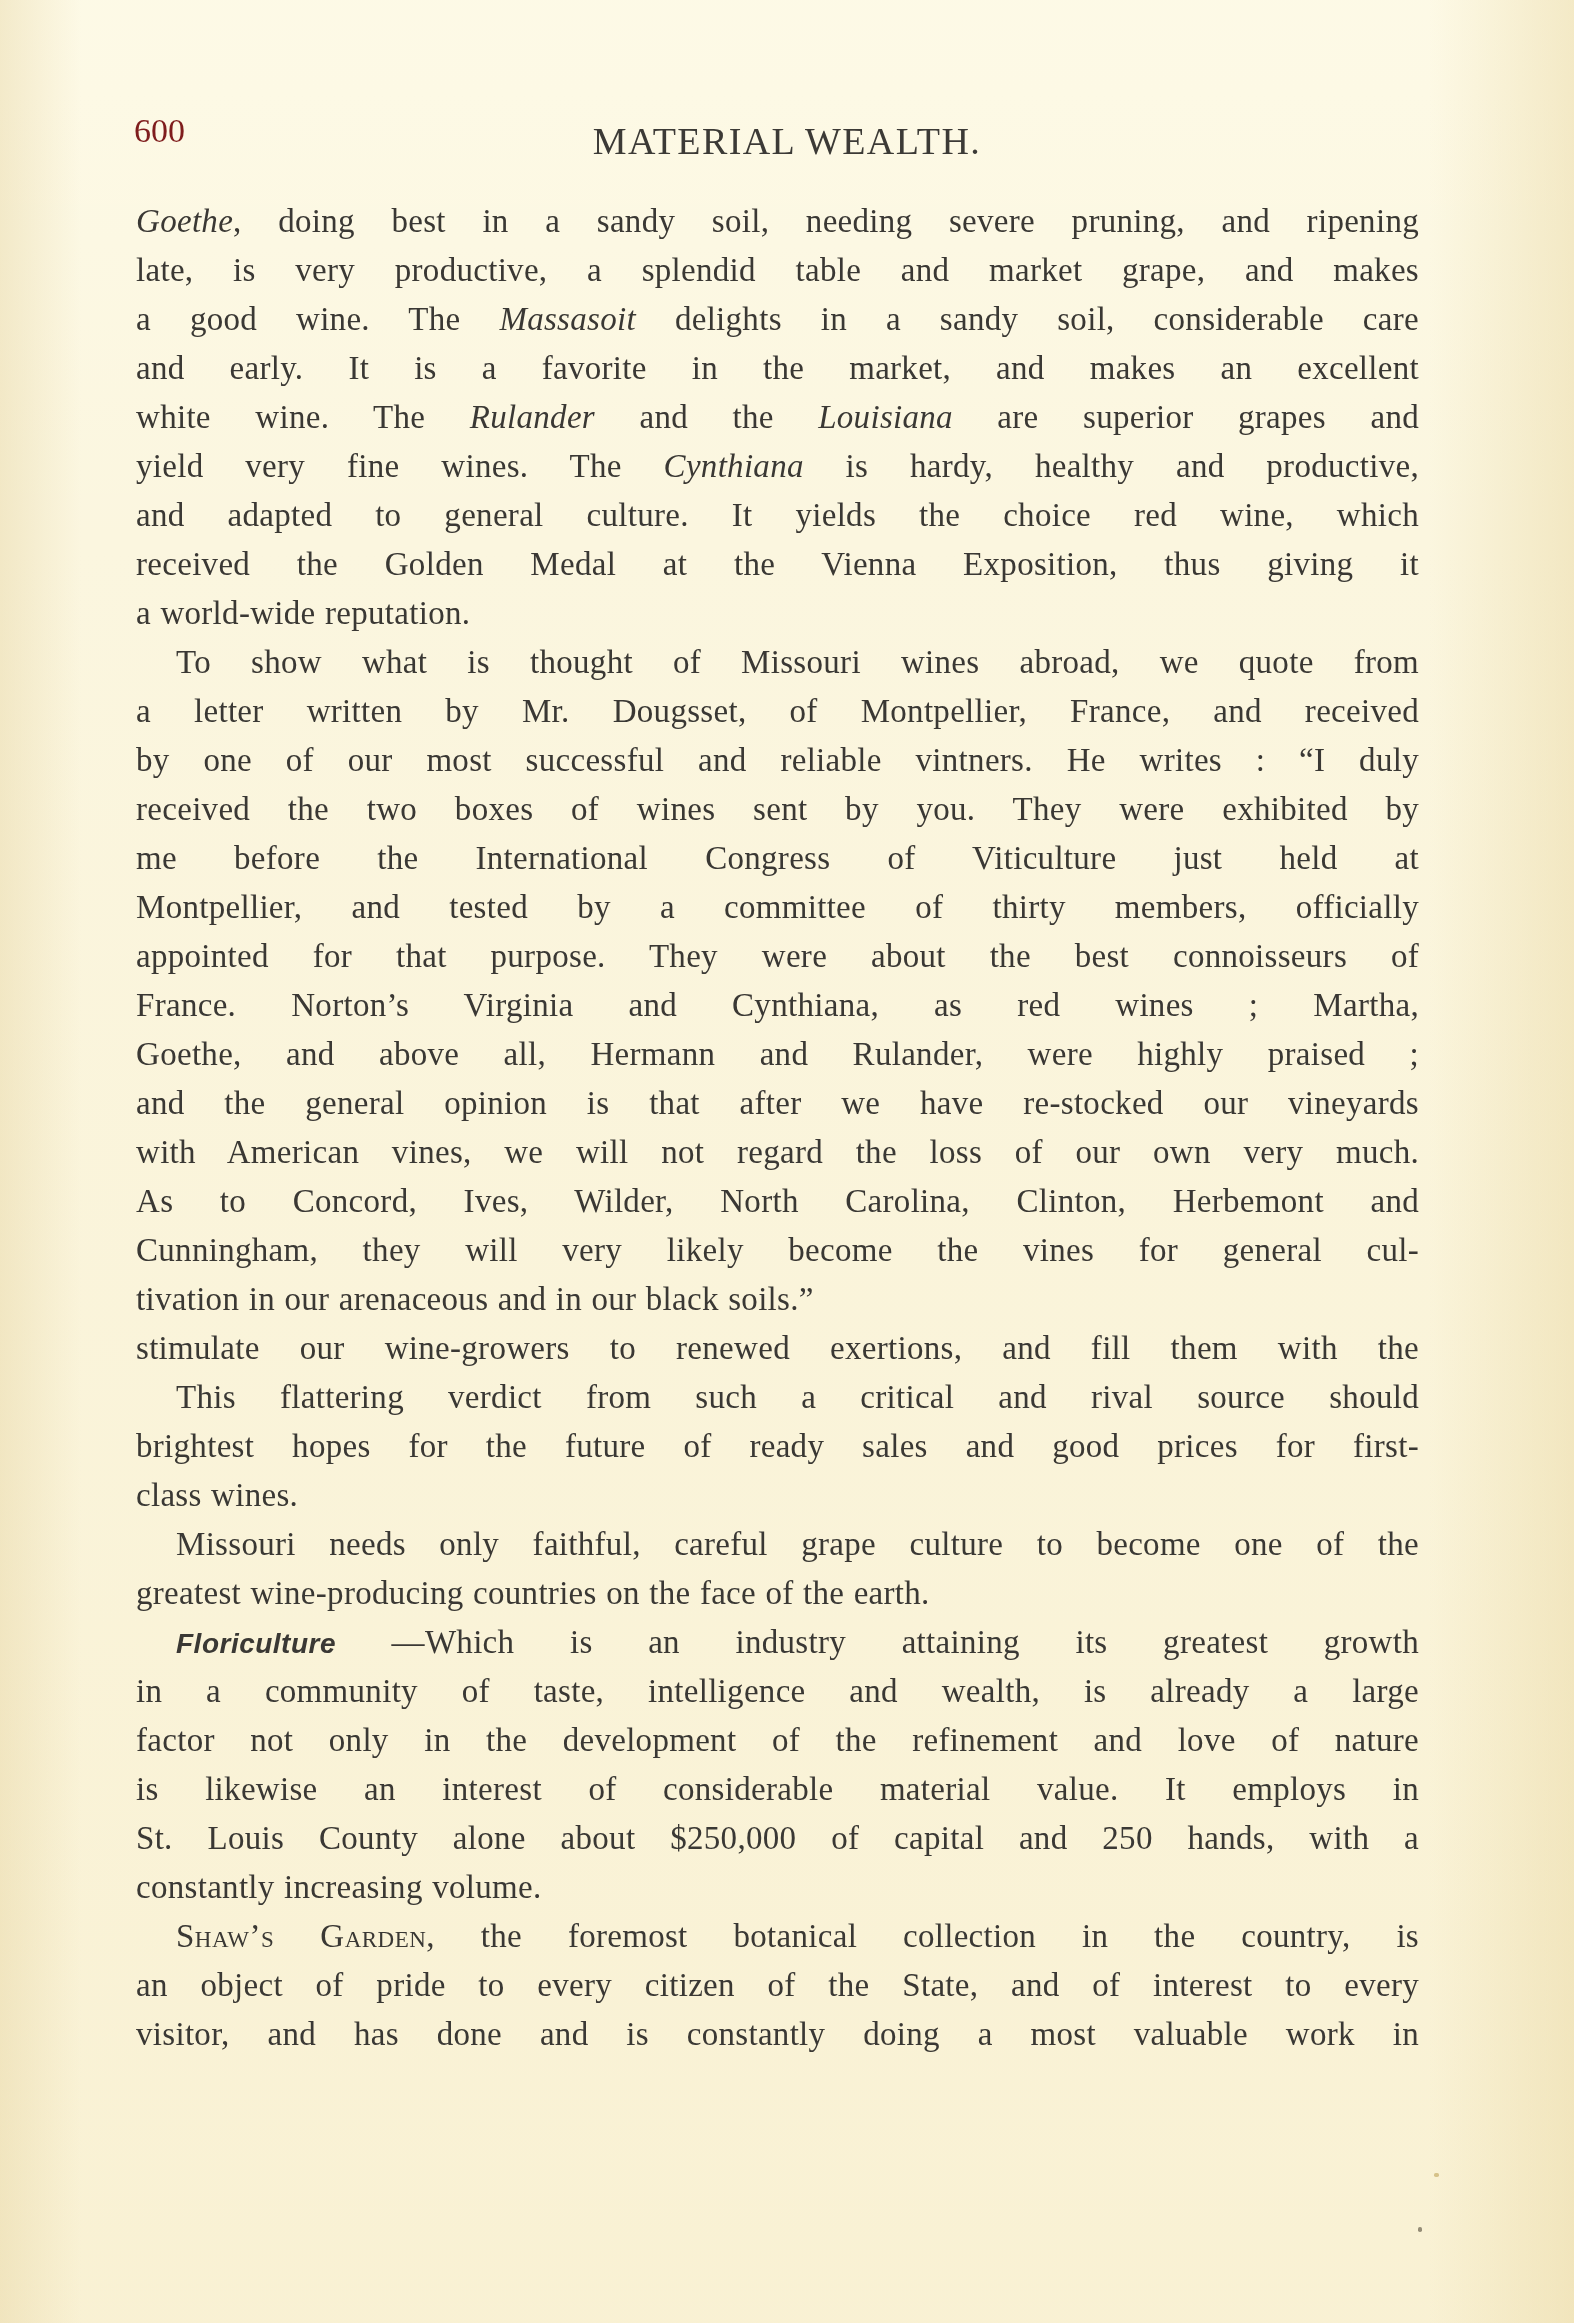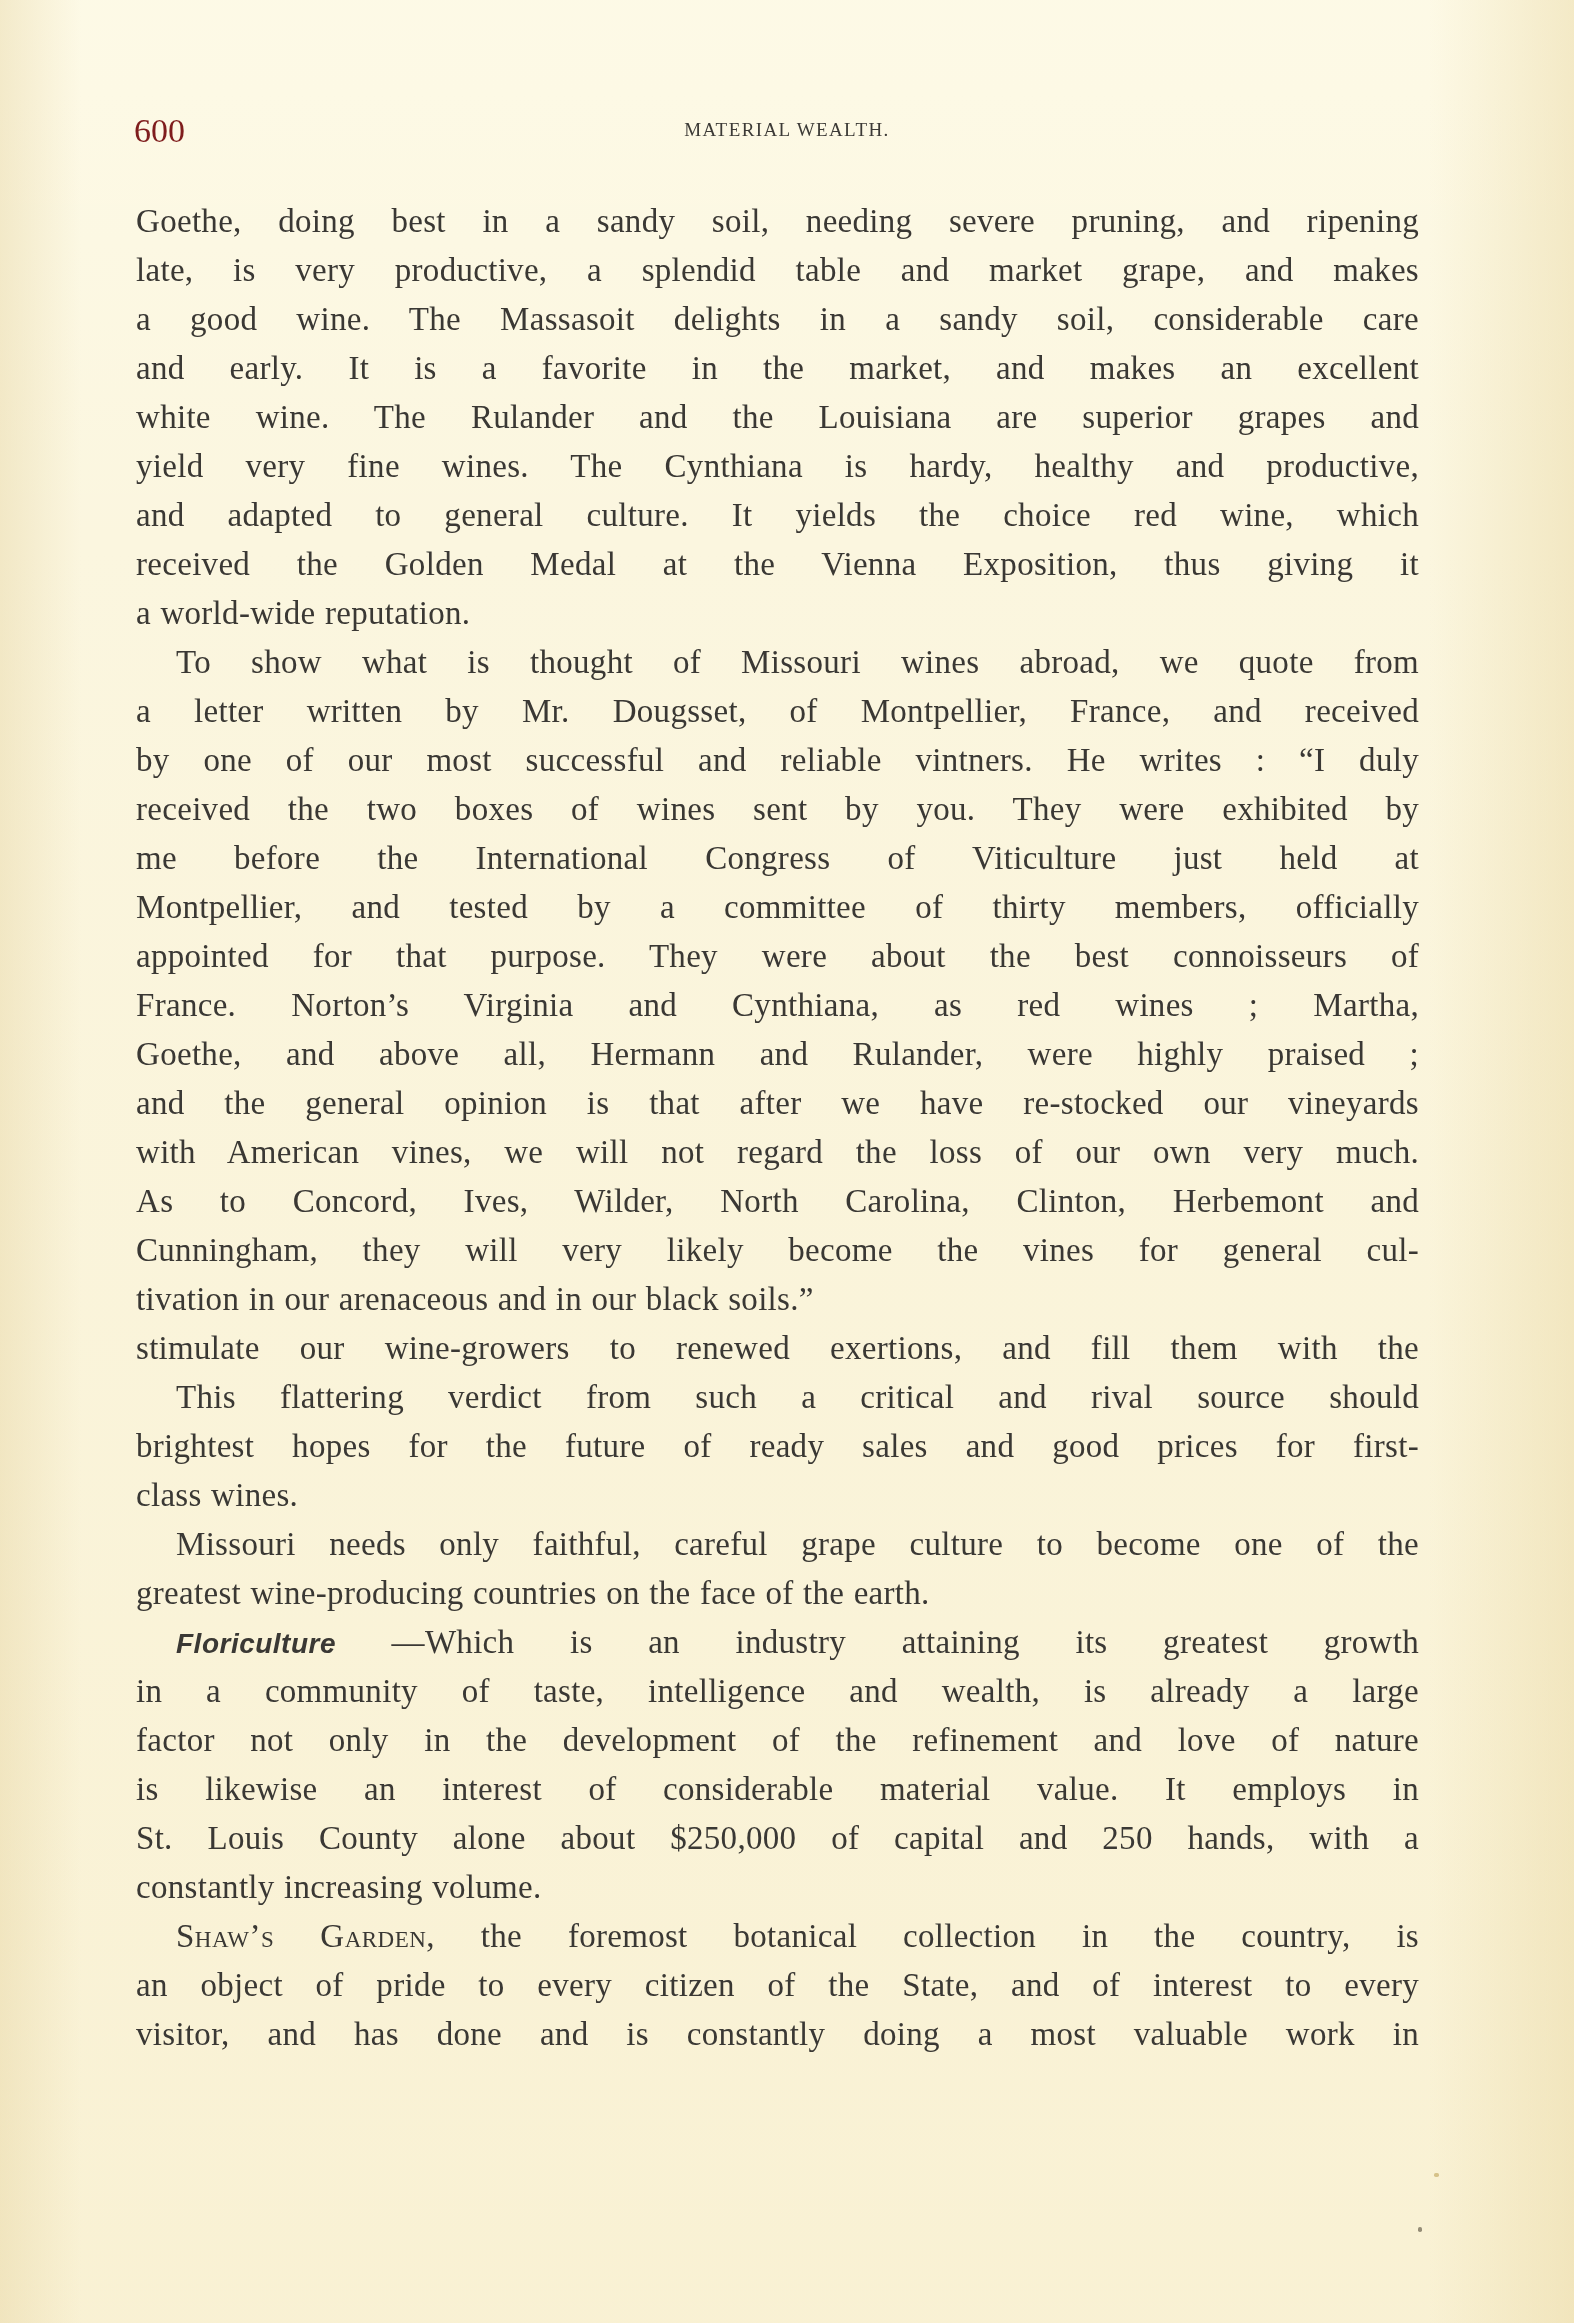--- a/index.html
+++ b/index.html
@@ -12,33 +12,33 @@
     font-family:"Liberation Serif","DejaVu Serif",serif;
     color:#3a3834;
     position:relative;
   }
   .page-number {
     position:absolute; left:134px; top:112px;
     font-size:34px; letter-spacing:0px; color:#7f1d1d;
   }
   .running-head {
     position:absolute; left:0; width:1574px; top:119px; text-align:center;
-    font-size:19px; letter-spacing:1.4px; color:#3c3a36;
+    font-size:38px; letter-spacing:1.4px; color:#3c3a36;
   }
   .body-text {
     position:absolute; left:136px; top:197px; width:1283px;
   }
   .line {
     height:49px; line-height:49px; font-size:33px;
     white-space:nowrap; text-align:justify; text-align-last:justify;
     word-spacing:0.9px; letter-spacing:0.3px;
   }
   .line.last { text-align-last:left; }
   .line.indent { padding-left:40px; }
-  .it { }
+  .it { font-style:italic; }
   .gothic { font-family:"Liberation Sans","DejaVu Sans",sans-serif; font-weight:bold; font-size:28px; letter-spacing:0.5px;font-style:italic; }
   .sc { font-variant:small-caps; letter-spacing:0.5px; }
   .speck { position:absolute; width:3.6px; height:5.4px; background:#6b6250; border-radius:1.8px; opacity:0.7; }
 </style>
 </head>
 <body>
 
 <div>
   <div class="page-number">600</div>
   <div class="running-head">MATERIAL WEALTH.</div>

